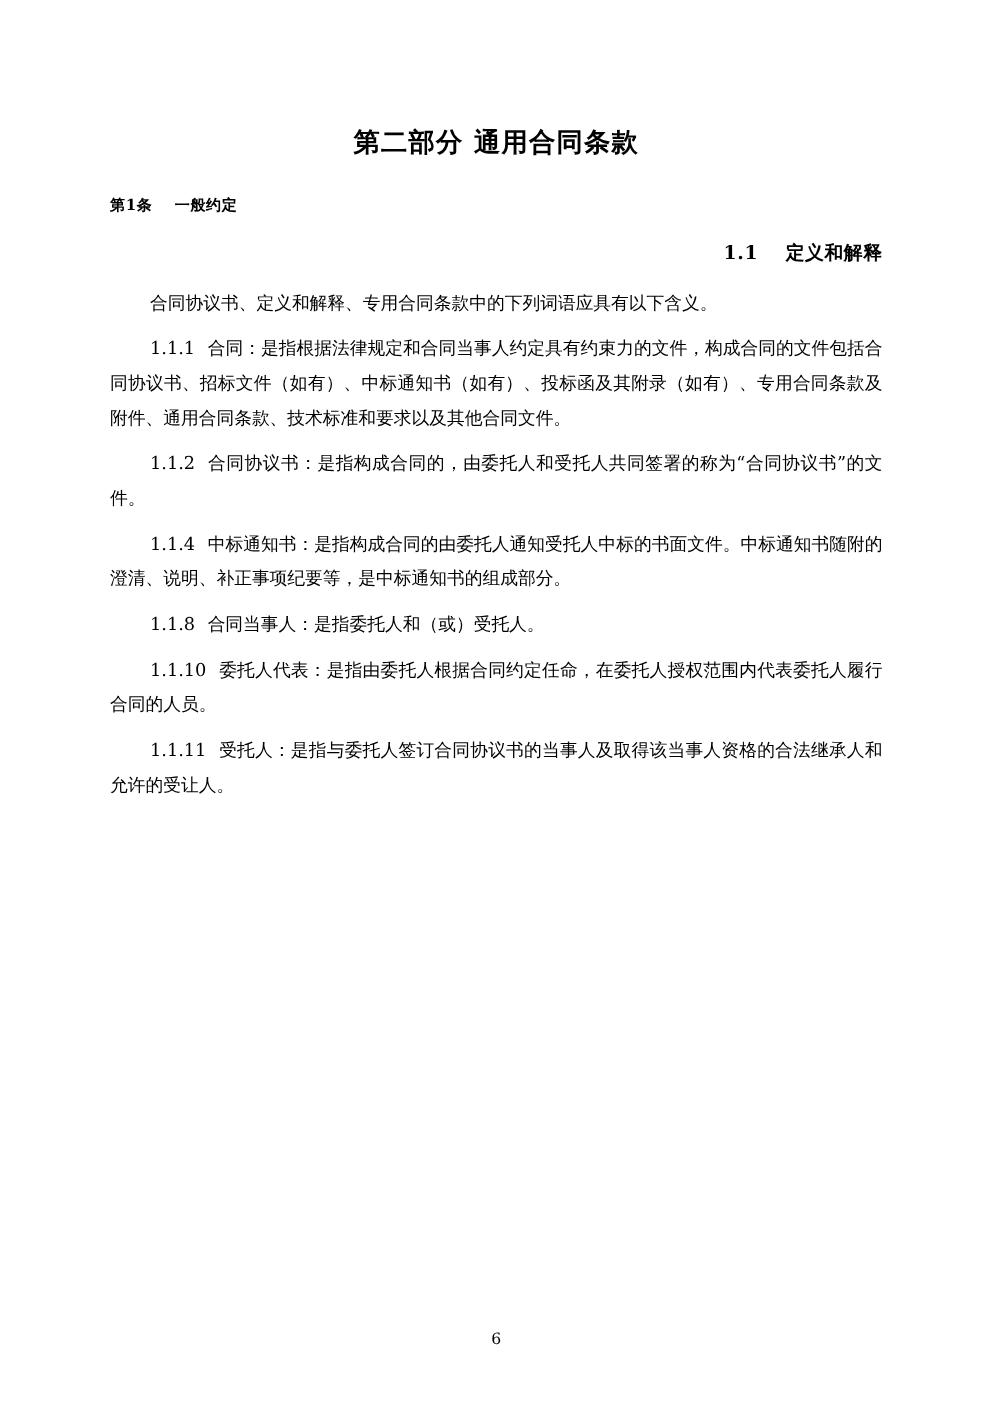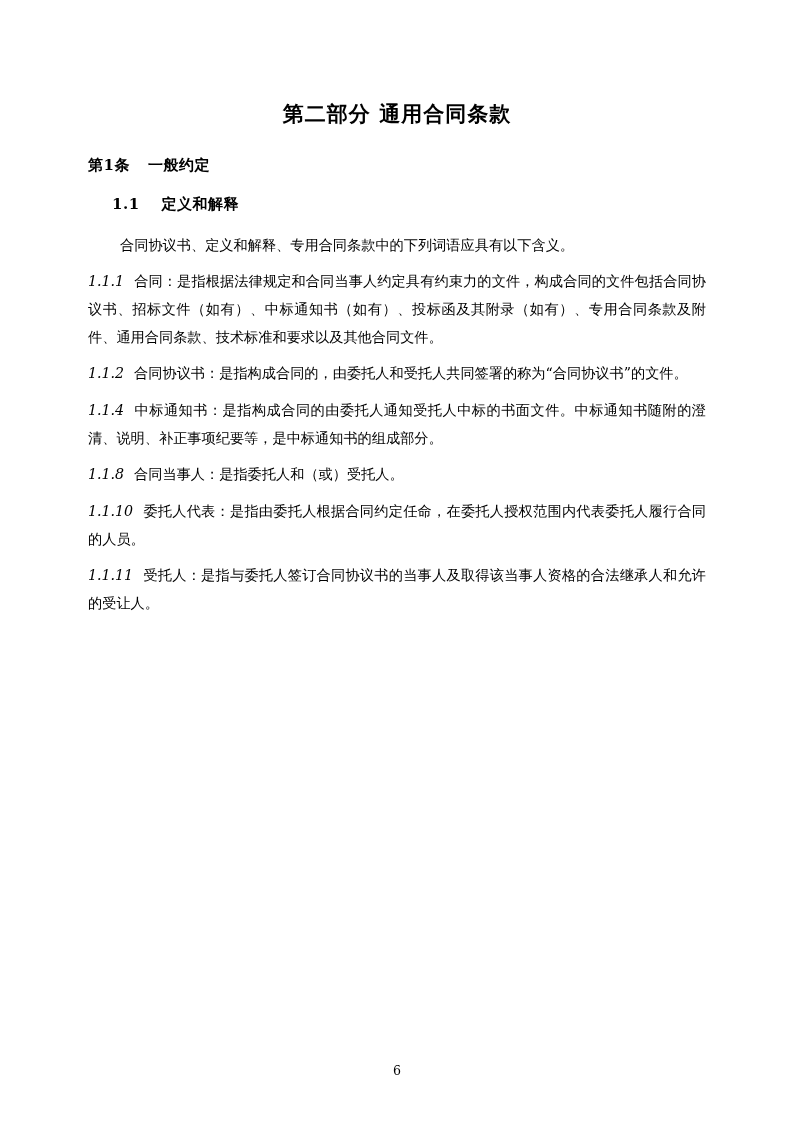--- a/index.html
+++ b/index.html
@@ -23,50 +23,51 @@
   }
   .doc-title {
     text-align: center;
     font-size: 21px;
     font-weight: bold;
     letter-spacing: 1px;
     margin: 20px 0 26px 0;
     line-height: 1.5;
   }
   .h2 {
-    font-size: 15px;
+    font-size: 12px;
     font-weight: bold;
     margin: 0 0 20px 0;
     letter-spacing: 0.5px;
   }
   .h2 .h2-sp { display: inline-block; width: 18px; }
   .h3 {
     font-size: 15px;
     font-weight: bold;
     margin: 0 0 18px 0;
     padding-left: 24px;
     letter-spacing: 0.5px;
+    text-align: right;
   }
   .h3 .h3-sp { display: inline-block; width: 22px; }
   p.para {
     font-size: 14.2px;
     line-height: 1.95;
     margin: 0 0 9px 0;
     text-align: justify;
     text-justify: inter-ideograph;
     text-indent: 0;
   }
   p.para .lead {
     display: inline-block;
     padding-left: 32px;
   }
   p.para .num {
     display: inline-block;
+    margin-left: 32px;
     margin-right: 10px;
-    font-style: italic;
   }
   .page-number {
     position: absolute;
     bottom: 44px;
     left: 0;
     width: 794px;
     text-align: center;
     font-size: 12.5px;
     font-family: "DejaVu Serif", "Liberation Serif", serif;
   }

